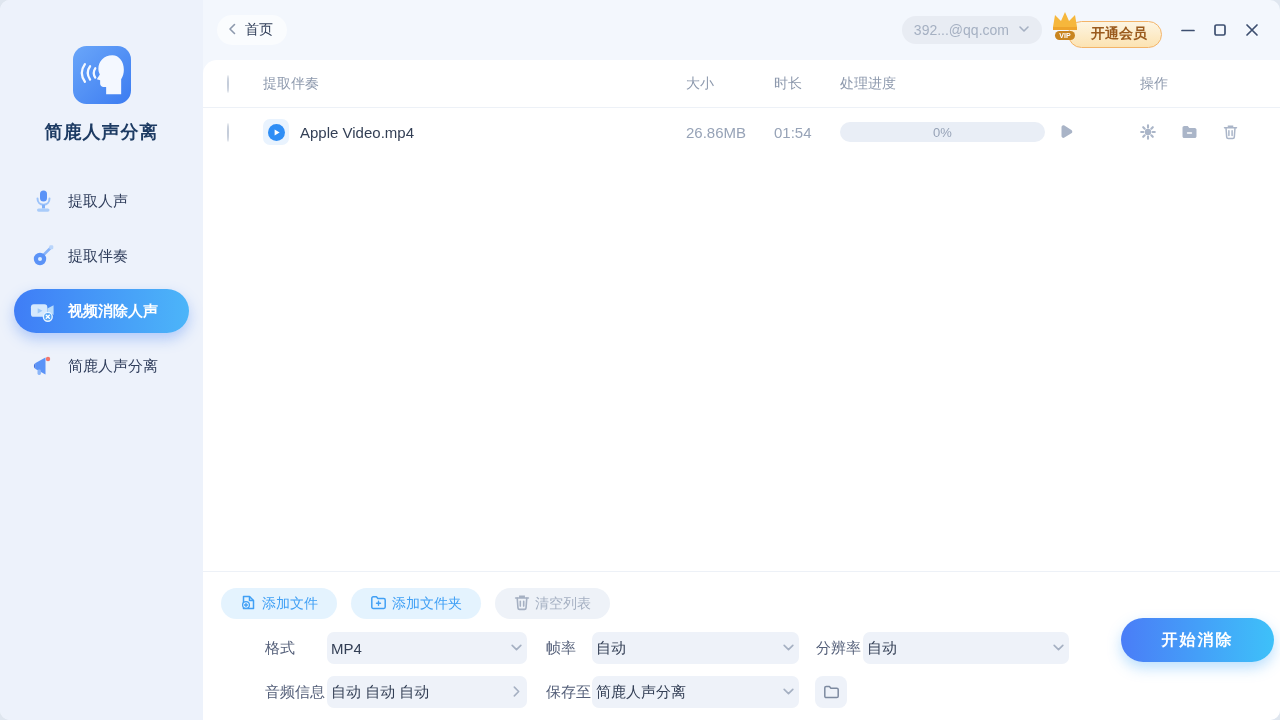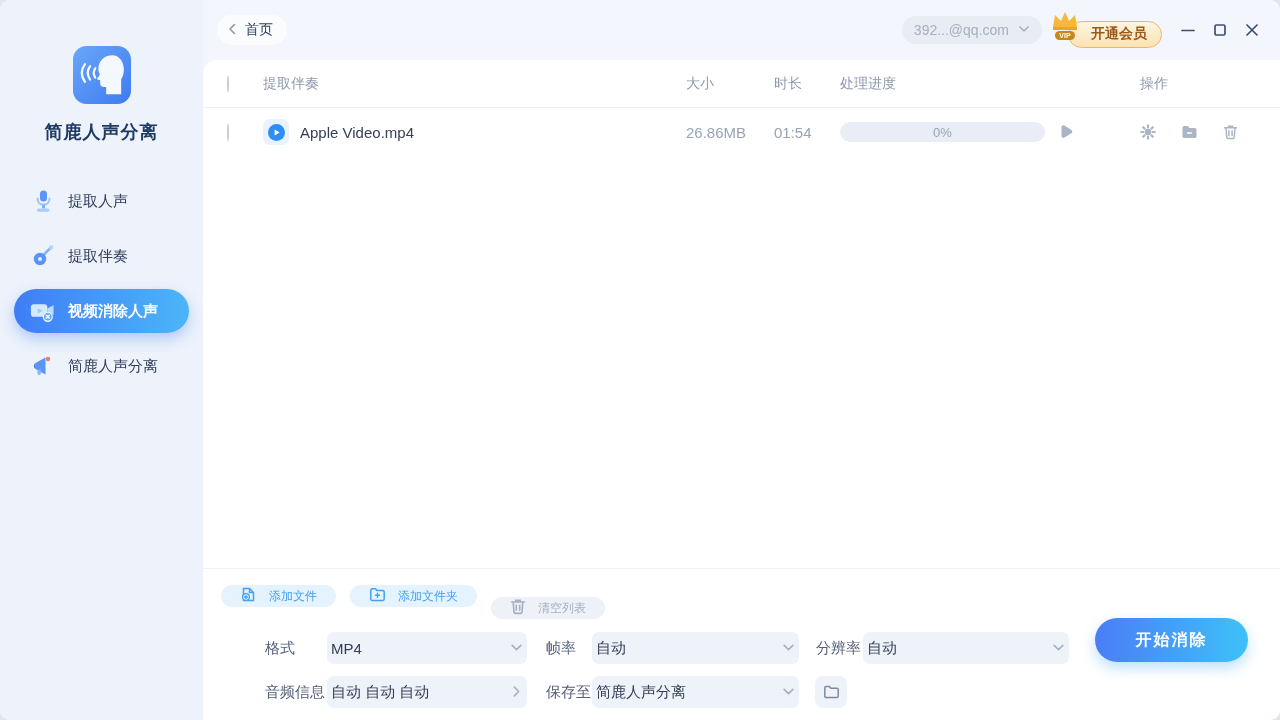--- a/index.html
+++ b/index.html
@@ -51,34 +51,34 @@
   .muted { color:#97a3b7; }
   .pbar { width:205px; height:20px; background:#e9eef6; border-radius:10px; display:flex;
           align-items:center; justify-content:center; font-size:13px; color:#97a3b7; }
   .row-play { margin-left:12px; background:none; border:none; cursor:pointer; height:18px; }
   .op-btn { background:none; border:none; cursor:pointer; height:16px; padding:0; }
   .filler { flex:1; }
   .divider { height:1px; background:#edf1f7; }
 
   
   .actions-row { display:flex; gap:14px; margin:16px 0 0 18px; }
-  .pill-btn { height:22px; border-radius:16px; padding:0 19px; display:flex; align-items:center; gap:12px;
-              font-size:12px; border:none; cursor:pointer; }
+  .pill-btn { height:31px; border-radius:16px; padding:0 19px; display:flex; align-items:center; gap:5px;
+              font-size:14px; border:none; cursor:pointer; }
   .pill-blue { background:#e4f3fe; color:#41a0f5; }
-  .pill-gray { background:#eef2f8; color:#a5b0c2;margin-top:12px; }
+  .pill-gray { background:#eef2f8; color:#a5b0c2; }
   .settings { margin:13px 0 0 18px; }
   .s-row { display:flex; align-items:center; height:32px; margin-bottom:12px; font-size:15px; }
   .s-label { color:#55607a; white-space:nowrap;margin-left:44px; }
   .l1 { width:62px; } .l2 { width:46px; margin-left:19px; } .l3 { width:47px; margin-left:17px; }
   .sel { background:#eef2f9; border-radius:7px; height:32px; display:flex; align-items:center;
          padding:0 4px; color:#333f55; justify-content:space-between; cursor:pointer; border:none; font-size:15px; }
   .w1 { width:200px; } .w2 { width:207px; } .w3 { width:206px; }
   .folder-btn { width:32px; height:32px; margin-left:16px; background:#eef2f9; border-radius:8px; border:none;
          display:flex; align-items:center; justify-content:center; cursor:pointer; }
-  .start-btn { position:absolute; right:32px; bottom:58px; width:153px; height:44px; border-radius:22px;
+  .start-btn { position:absolute; right:6px; bottom:58px; width:153px; height:44px; border-radius:22px;
          background:linear-gradient(90deg,#4a7df7,#3ec1f9); color:#fff; font-size:16px; font-weight:bold;
          letter-spacing:2px; border:none; cursor:pointer; box-shadow:0 6px 14px rgba(62,165,248,.35); }
 </style>
 </head>
 <body>
 
 <div class="window">
 
   <aside class="sidebar">
     <div class="logo">

